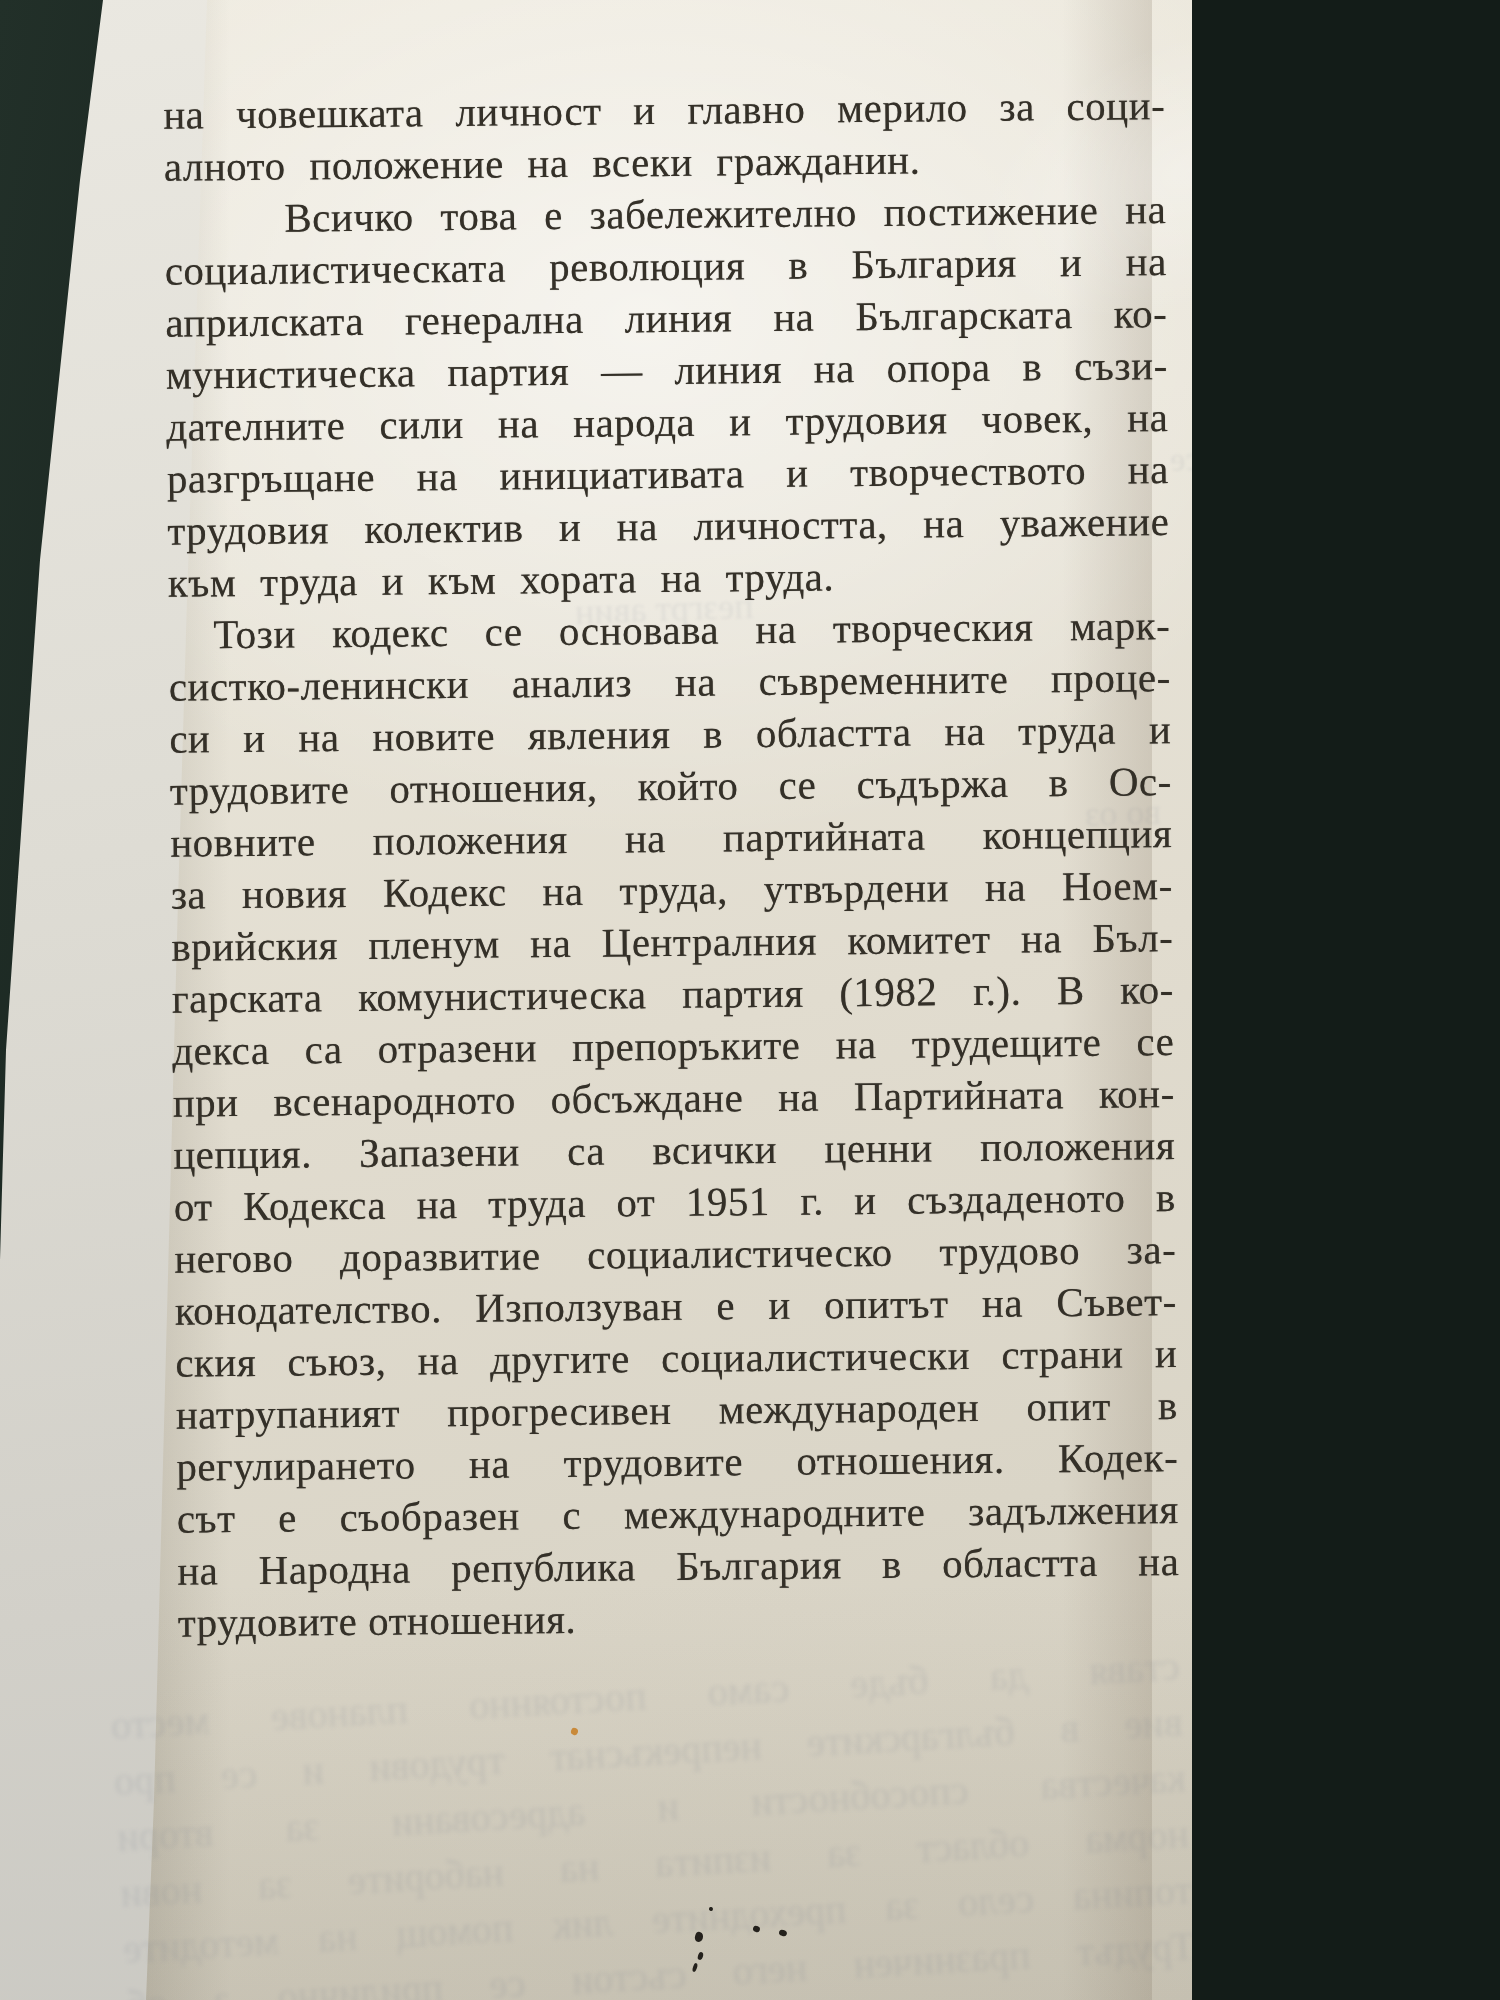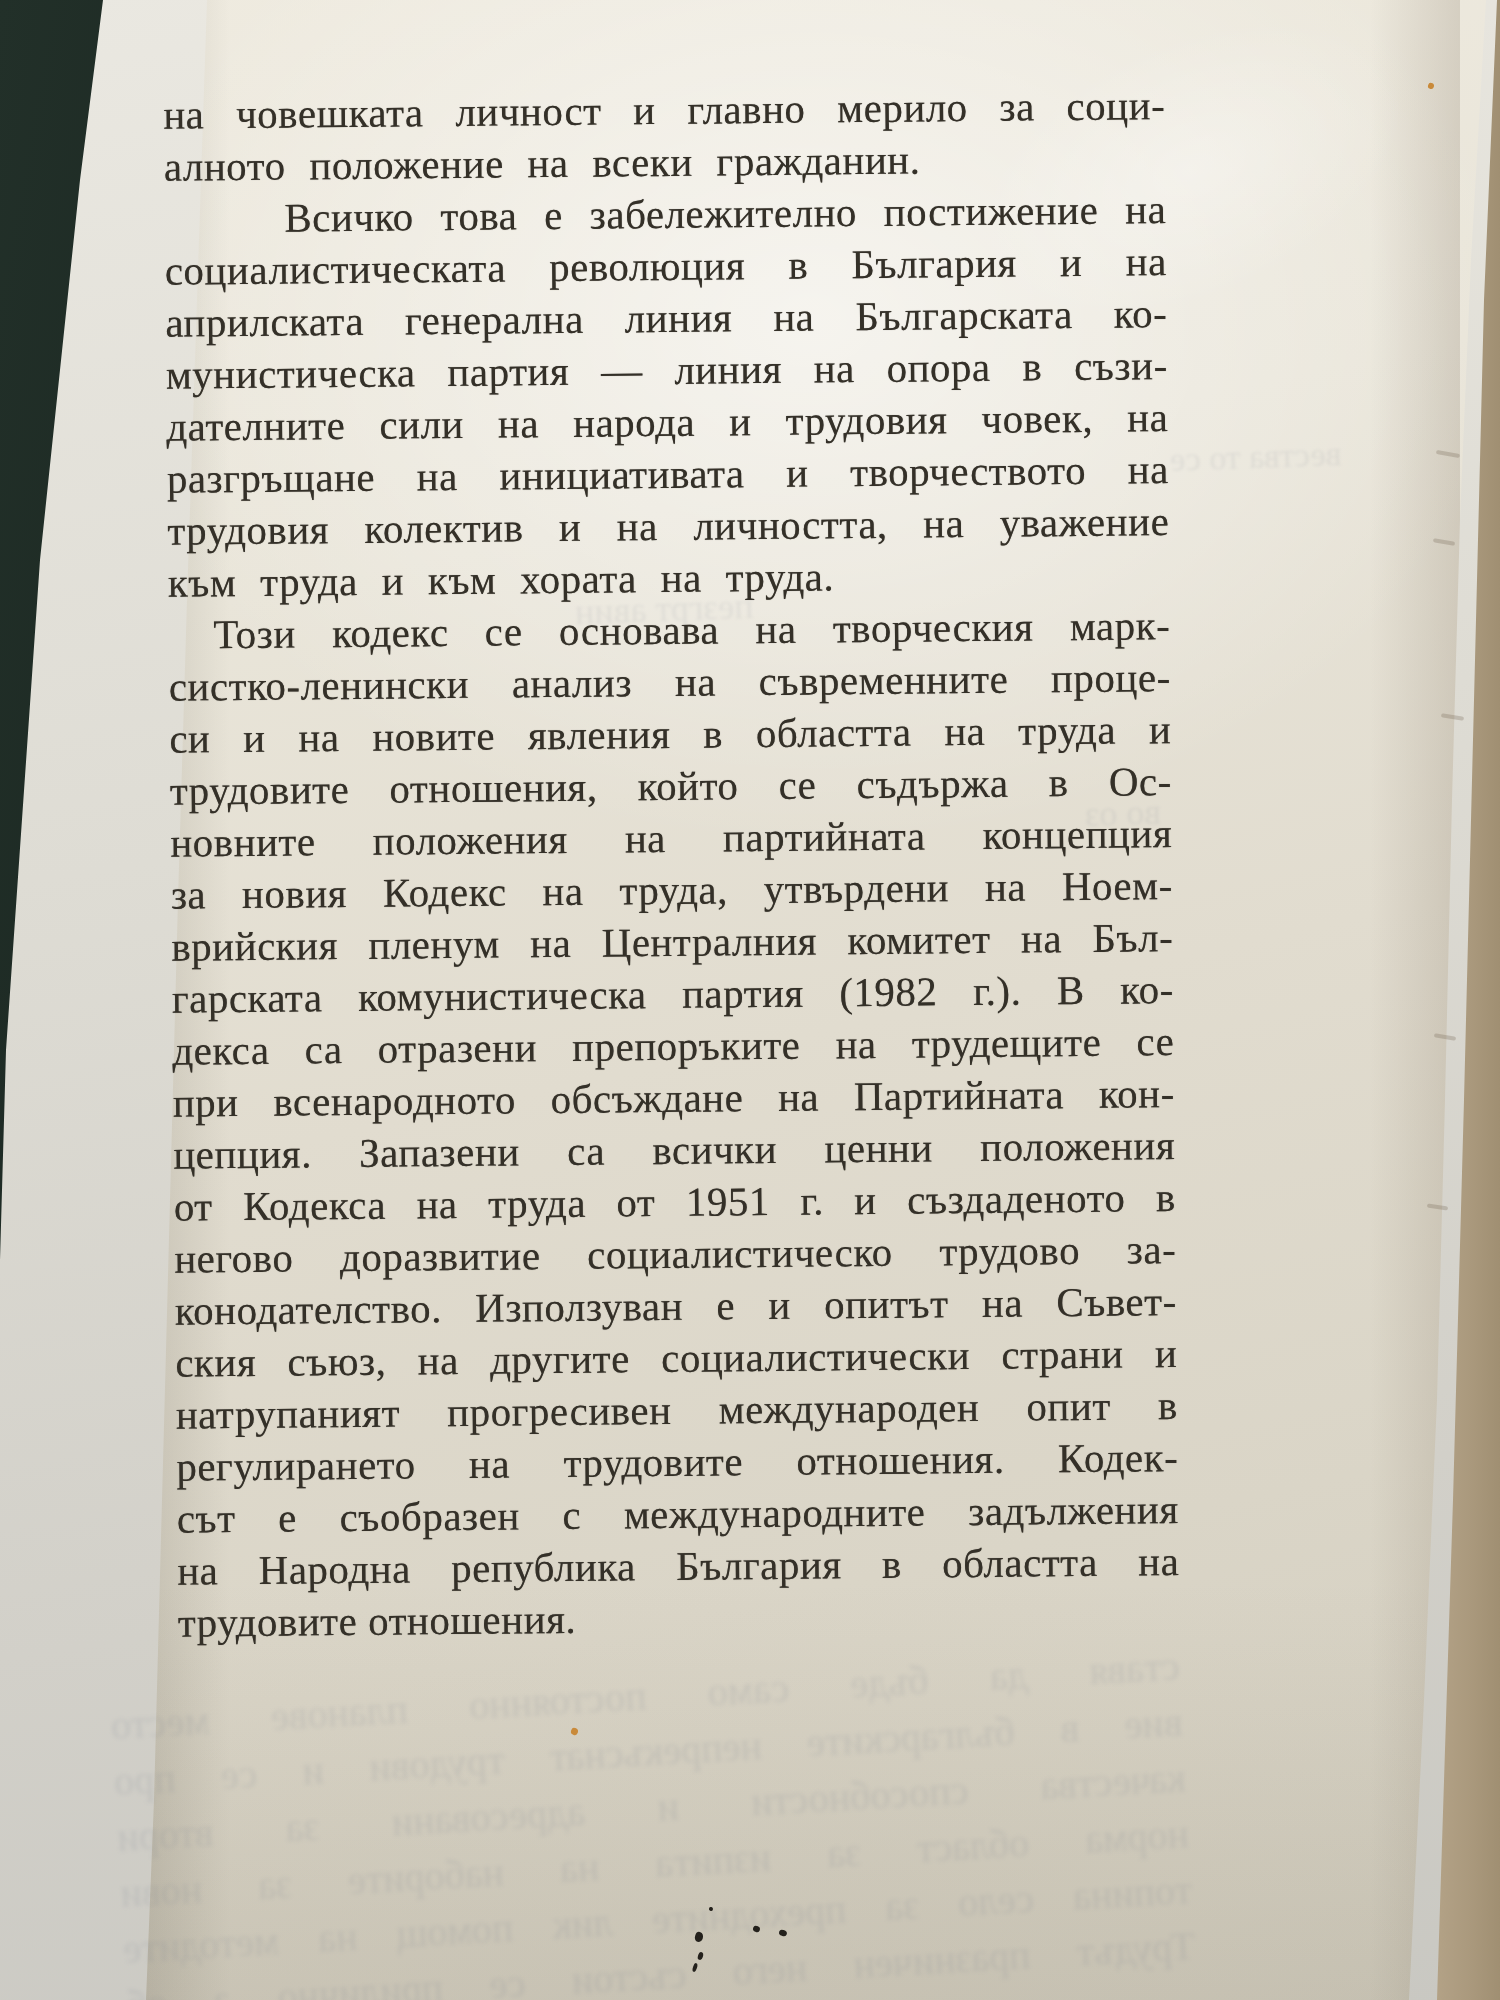--- a/index.html
+++ b/index.html
@@ -2,21 +2,21 @@
 <html><head>
 <meta charset="utf-8">
 <style>
   html,body{margin:0;padding:0;}
   body{
     width:1500px;height:2000px;
     background:#131c18;
     font-family:"Liberation Serif","DejaVu Serif",serif;
     overflow:hidden;
   }
-  .photo{position:absolute;left:0;top:0;width:1500px;height:2000px;overflow:hidden;}
+  .photo{position:absolute;left:0;top:0;width:1192px;height:2000px;overflow:hidden;}
 
   
   .backdrop{
     position:absolute;inset:0;
     background:linear-gradient(100deg,#223029 0%,#16211c 35%,#101915 70%,#0e1713 100%);
   }
 
   
   .tan-strip{
     position:absolute;top:0;right:0;width:220px;height:2000px;

